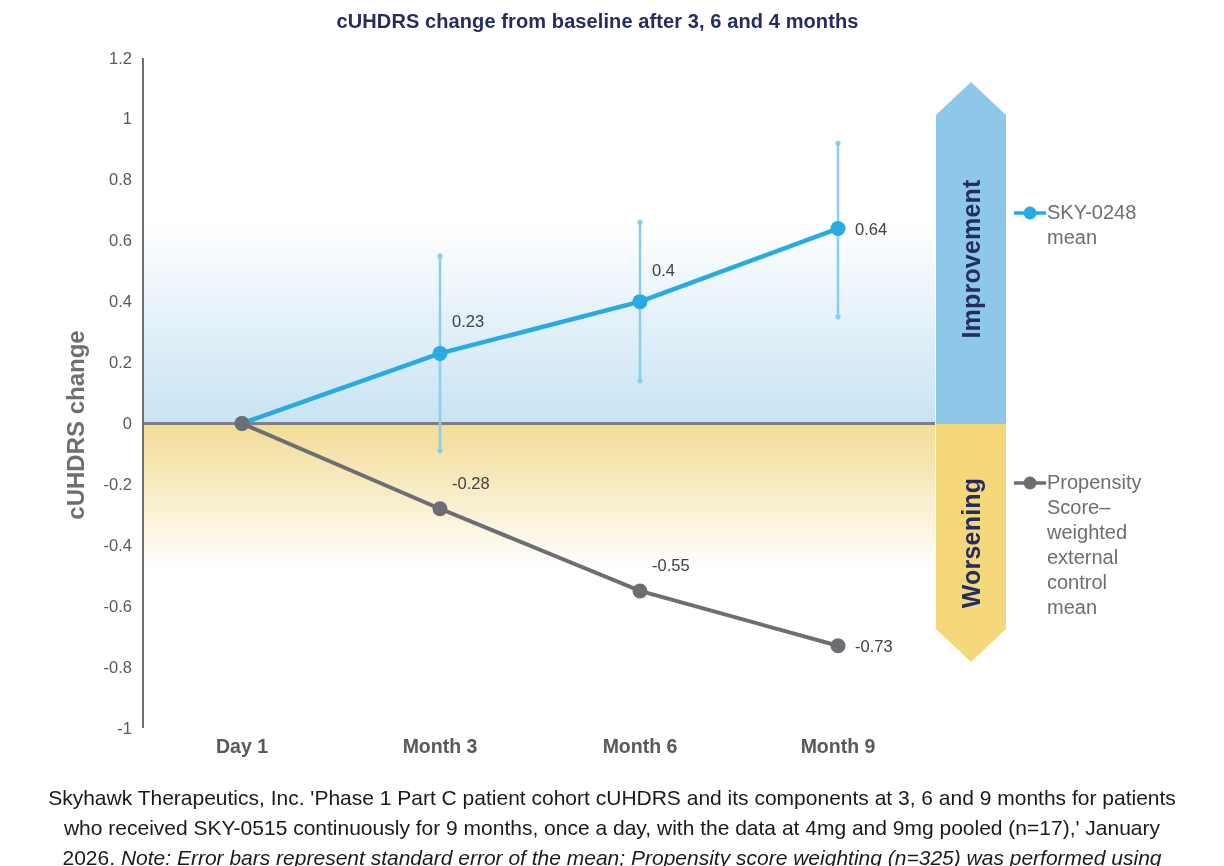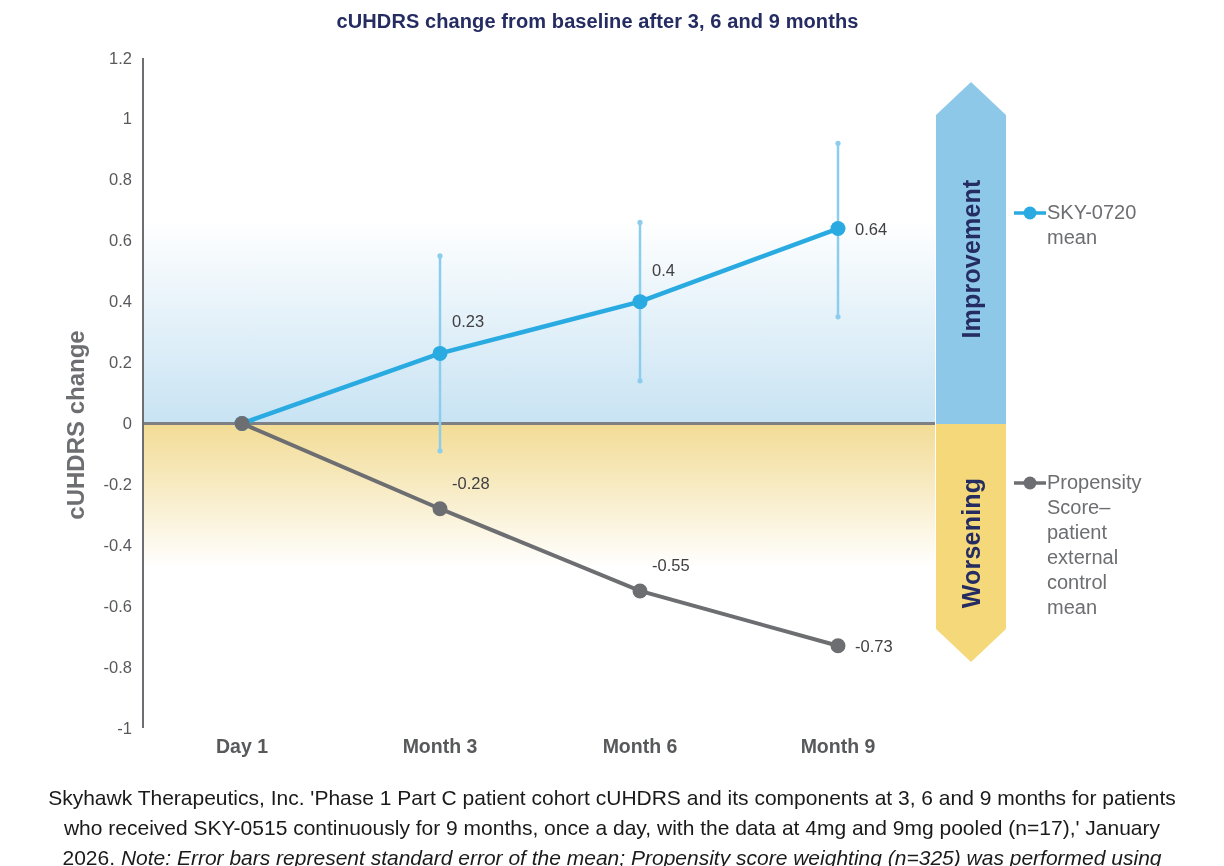--- a/index.html
+++ b/index.html
@@ -43,21 +43,21 @@
     position:absolute;top:783px;left:50%;transform:translateX(-50%);
     width:1140px;text-align:center;font-size:21px;line-height:1.42;color:#1a1a1a;
   }
   .footer .italic{font-style:italic;}
 </style>
 </head>
 <body>
 
 <div class="page">
 
-  <div class="chart-title" style="color: rgb(37, 44, 98);">cUHDRS change from baseline after 3, 6 and 9 months</div>
+  <div class="chart-title" style="color: rgb(37, 44, 98);">cUHDRS change from baseline after 3, 6 and 4 months</div>
 
   <svg id="chart-svg" width="1224" height="866" viewBox="0 0 1224 866">
     <defs>
       <linearGradient id="gBlue" x1="0" y1="0" x2="0" y2="1">
         <stop id="gBlueStop0" offset="0" stop-color="#c8e3f3" stop-opacity="0"></stop>
         <stop id="gBlueStop1" offset="1" stop-color="#c8e3f3" stop-opacity="1"></stop>
       </linearGradient>
       <linearGradient id="gYellow" x1="0" y1="0" x2="0" y2="1">
         <stop id="gYellowStop0" offset="0" stop-color="#f2dc96" stop-opacity="1"></stop>
         <stop id="gYellowStop1" offset="1" stop-color="#f2dc96" stop-opacity="0"></stop>
@@ -117,32 +117,32 @@
   </div>
   <div class="arrow arrow-down" id="arrow-down" style="background: rgb(245, 216, 122);">
     <div class="arrow-label" style="color: rgb(37, 44, 98);">Worsening</div>
   </div>
 
   <div class="legend-item legend-sky">
     <svg class="marker" width="32" height="14">
       <line x1="0" y1="7" x2="32" y2="7" stroke-width="3.5" stroke="#29abe2"></line>
       <circle cx="16" cy="7" r="6.5" fill="#29abe2"></circle>
     </svg>
-    <div class="legend-label" style="color: rgb(109, 110, 113);">SKY-0720
+    <div class="legend-label" style="color: rgb(109, 110, 113);">SKY-0248
 mean</div>
   </div>
 
   <div class="legend-item legend-control">
     <svg class="marker" width="32" height="14">
       <line x1="0" y1="7" x2="32" y2="7" stroke-width="3.5" stroke="#6d6e71"></line>
       <circle cx="16" cy="7" r="6.5" fill="#6d6e71"></circle>
     </svg>
     <div class="legend-label" style="color: rgb(109, 110, 113);">Propensity
 Score–
-patient
+weighted
 external
 control
 mean</div>
   </div>
 
   <div class="footer">
     <span>Skyhawk Therapeutics, Inc. 'Phase 1 Part C patient cohort cUHDRS and its components at 3, 6 and 9 months for patients who received SKY-0515 continuously for 9 months, once a day, with the data at 4mg and 9mg pooled (n=17),' January 2026. </span><span class="italic">Note: Error bars represent standard error of the mean; Propensity score weighting (n=325) was performed using Enroll-HD and TRACK-HD.</span>
   </div>
 
 </div>

